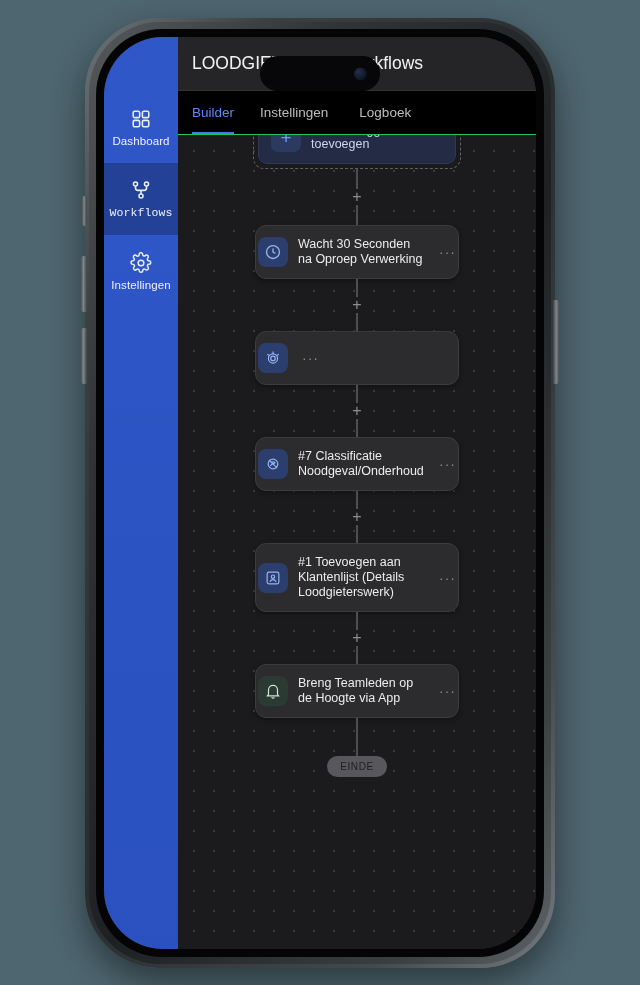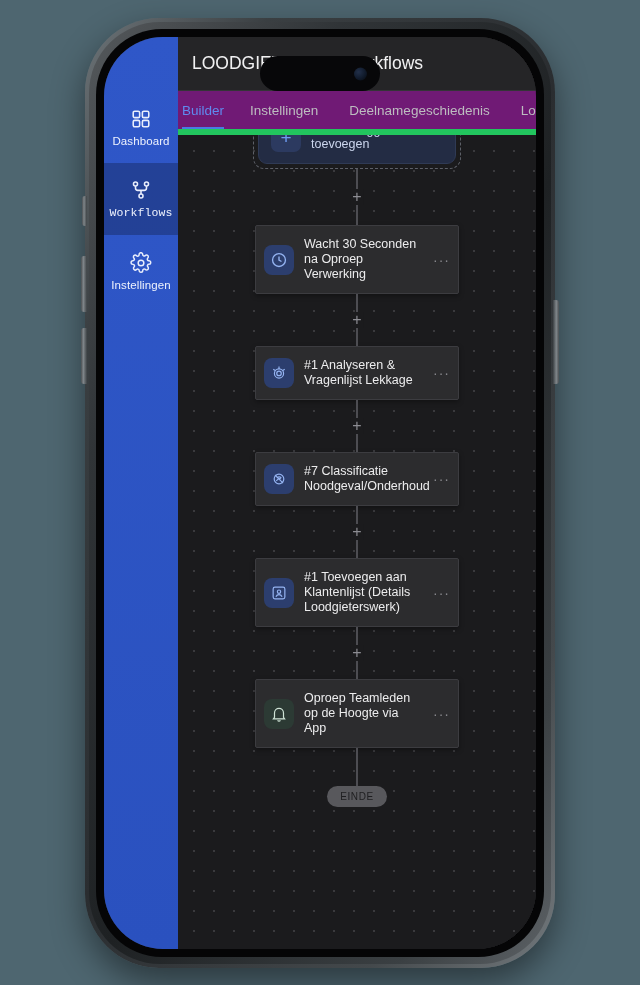--- a/index.html
+++ b/index.html
@@ -163,23 +163,23 @@
     font-size: 17.5px;
     font-weight: 400;
     white-space: nowrap;
   }
 
   .tabbar {
     height: 44px;
     flex: 0 0 44px;
     display: flex;
     align-items: stretch;
-    background: #701a75;
-    border-bottom: 6px solid #22c55e;
-    padding-left: 4px;
+    background: #000000;
+    border-bottom: 1px solid #22c55e;
+    padding-left: 14px;
     box-sizing: border-box;
     overflow: hidden;
   }
   .tab {
     display: flex;
     align-items: center;
     padding: 0 17px 0 0;
     margin-right: 14px;
     font-size: 13.5px;
     color: #bdbdc0;
@@ -269,22 +269,22 @@
     background: #1b1b1d;
     padding: 0 2px;
     cursor: pointer;
   }
 
   .node {
     width: 204px;
     box-sizing: border-box;
     background: #2c2c2e;
     border: 1px solid #3c3c40;
-    border-radius: 2px;
-    padding: 11px 8px;
+    border-radius: 11px;
+    padding: 11px 2px;
     display: flex;
     align-items: center;
     gap: 10px;
     cursor: pointer;
     box-shadow: 0 2px 5px rgba(0,0,0,0.35);
   }
   .node-icon {
     width: 30px; height: 30px;
     flex: 0 0 30px;
     border-radius: 8px;
@@ -389,23 +389,20 @@
         </header>
 
         <div class="tabbar">
           <div class="tab active">
               <span>Builder</span>
             </div>
           <div class="tab">
               <span>Instellingen</span>
             </div>
           <div class="tab">
-              <span>Deelnamegeschiedenis</span>
-            </div>
-          <div class="tab">
               <span>Logboek</span>
             </div>
         </div>
 
         <div class="canvas">
           <div class="flow">
 
             <div class="trigger-slot">
               <div class="trigger-btn">
                 <span class="trigger-plus">+</span>
@@ -435,21 +432,20 @@
             <div class="node">
               <span class="node-icon ic-blue">
                 <svg viewBox="0 0 24 24" fill="none" stroke="currentColor" stroke-width="1.6">
                   <circle cx="12" cy="12.6" r="6.1"></circle>
                   <circle cx="12" cy="12.6" r="3"></circle>
                   <path d="M12 6.5V3.4"></path>
                   <path d="M6.6 8.6 4.4 6.8"></path>
                   <path d="M17.4 8.6l2.2-1.8"></path>
                 </svg>
               </span>
-              <span class="node-text">#1 Analyseren &amp; Vragenlijst Lekkage</span>
               <span class="node-more">···</span>
             </div>
 
             <div class="connector" style="height:52px">
               <span class="plus">+</span>
             </div>
 
             <div class="node">
               <span class="node-icon ic-blue">
                 <svg viewBox="0 0 24 24" fill="none" stroke="currentColor" stroke-width="1.6">
@@ -483,21 +479,21 @@
               <span class="plus">+</span>
             </div>
 
             <div class="node">
               <span class="node-icon ic-green">
                 <svg viewBox="0 0 24 24" fill="none" stroke="currentColor" stroke-width="1.6">
                   <path d="M18 16.4V10.6a6 6 0 0 0-12 0v5.8l-1.5 2.1h15z"></path>
                   <path d="M10.2 20.4a2 2 0 0 0 3.6 0"></path>
                 </svg>
               </span>
-              <span class="node-text">Oproep Teamleden op de Hoogte via App</span>
+              <span class="node-text">Breng Teamleden op de Hoogte via App</span>
               <span class="node-more">···</span>
             </div>
 
             <div class="connector plain" style="height:38px"></div>
 
             <div class="end-pill">EINDE</div>
 
           </div>
         </div>
 

